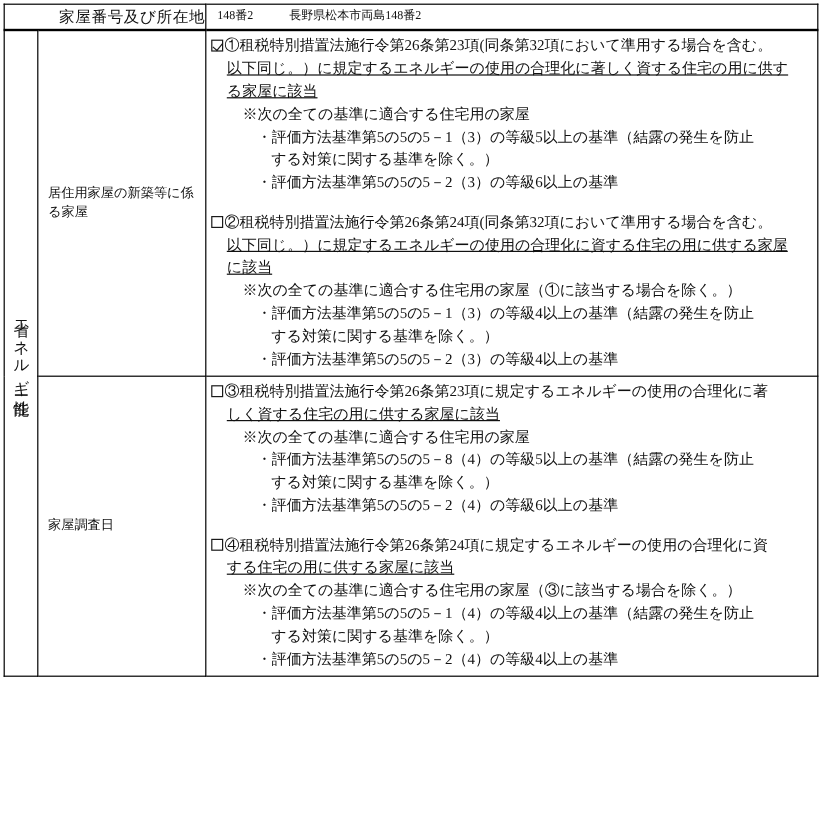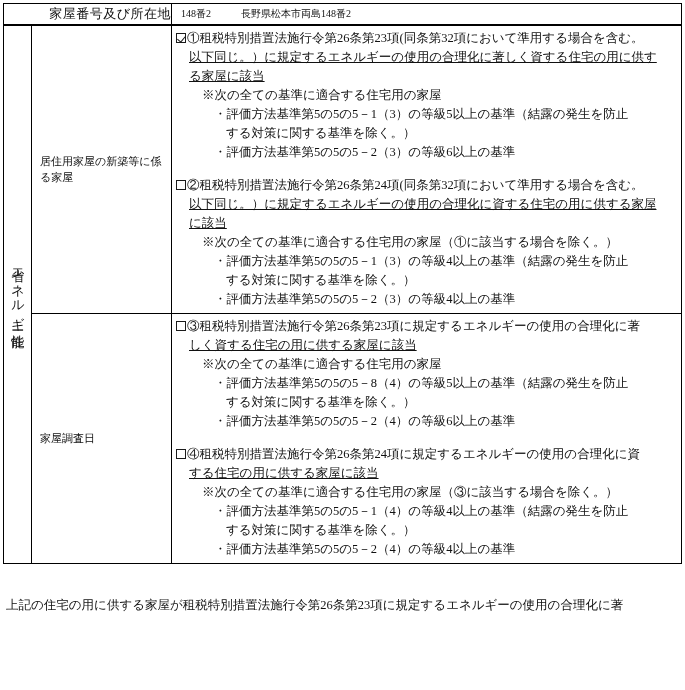--- a/index.html
+++ b/index.html
@@ -218,17 +218,16 @@
             <span class="ln indent4">する対策に関する基準を除く。）</span>
             <span class="ln indent3">・評価方法基準第5の5の5－2（4）の等級4以上の基準</span>
           </div>
 
         </td>
       </tr>
     </tbody>
   </table>
 
   <div id="cert-paragraph">
-    <span class="ln">上記の住宅の用に供する家屋が租税特別措置法施行令第26条第23項に規定するエネルギーの使用の合理化に著</span>
   </div>
 
 
 </div>
 
 </body></html>

